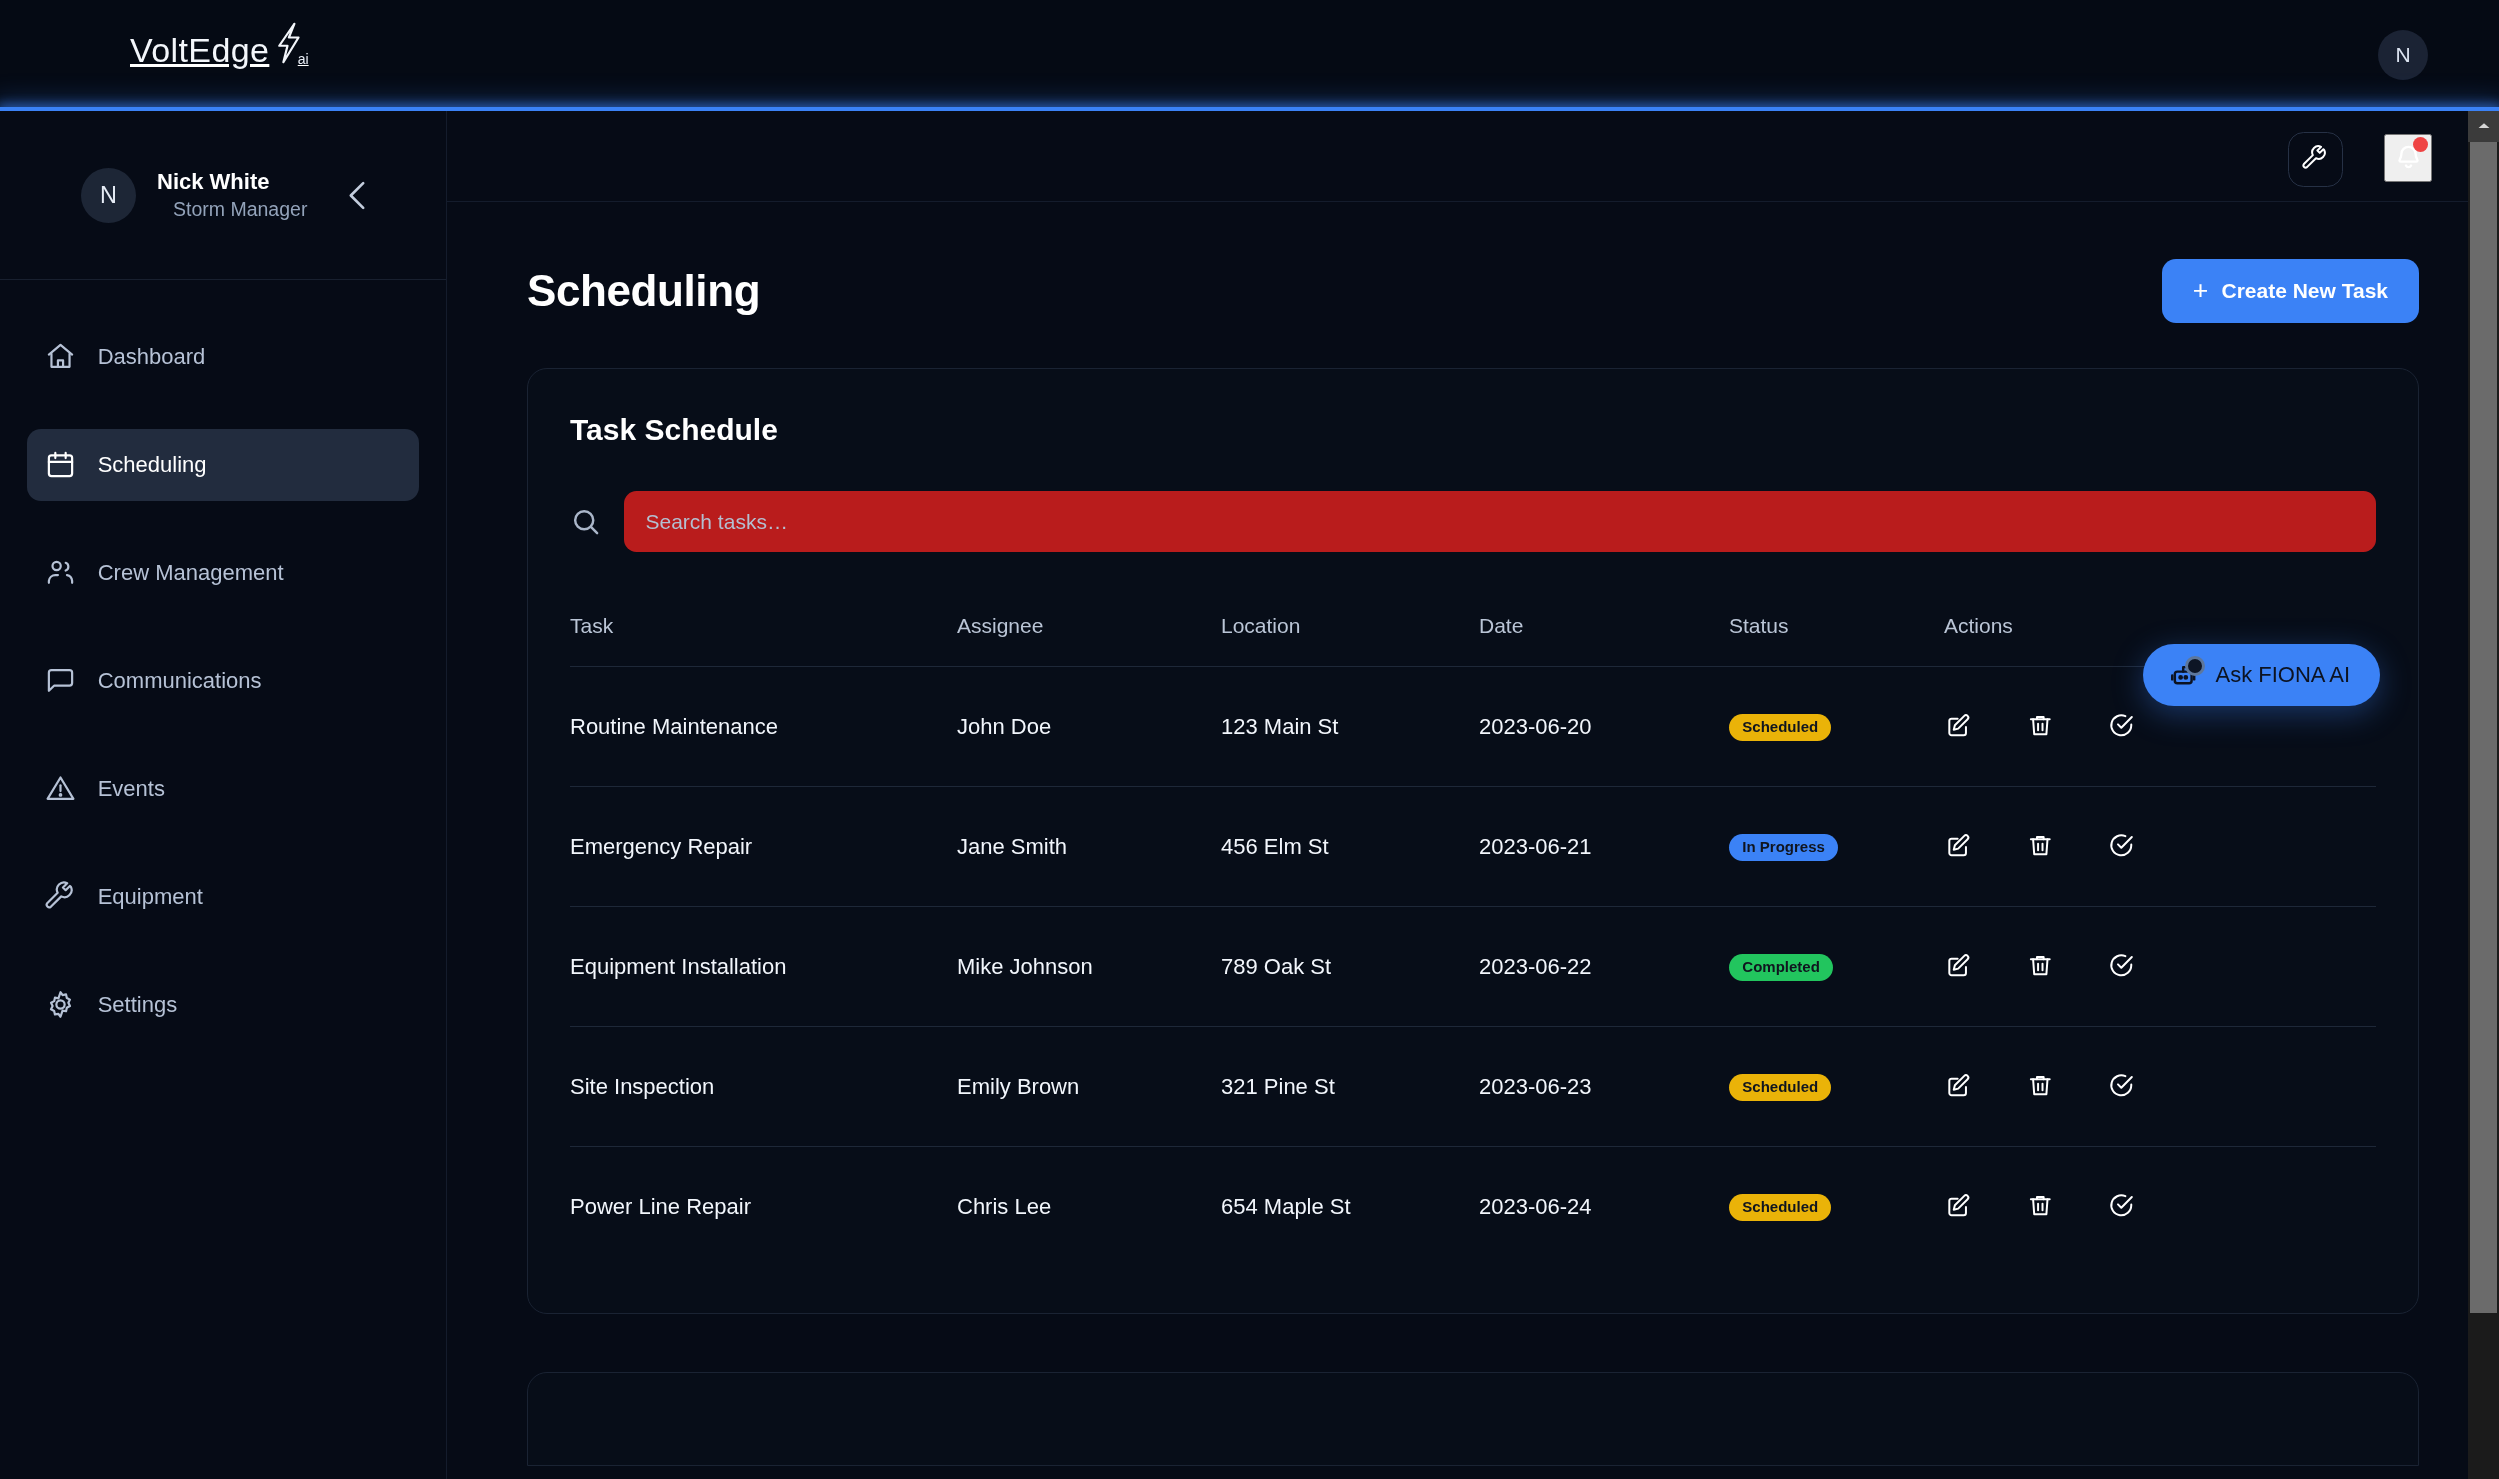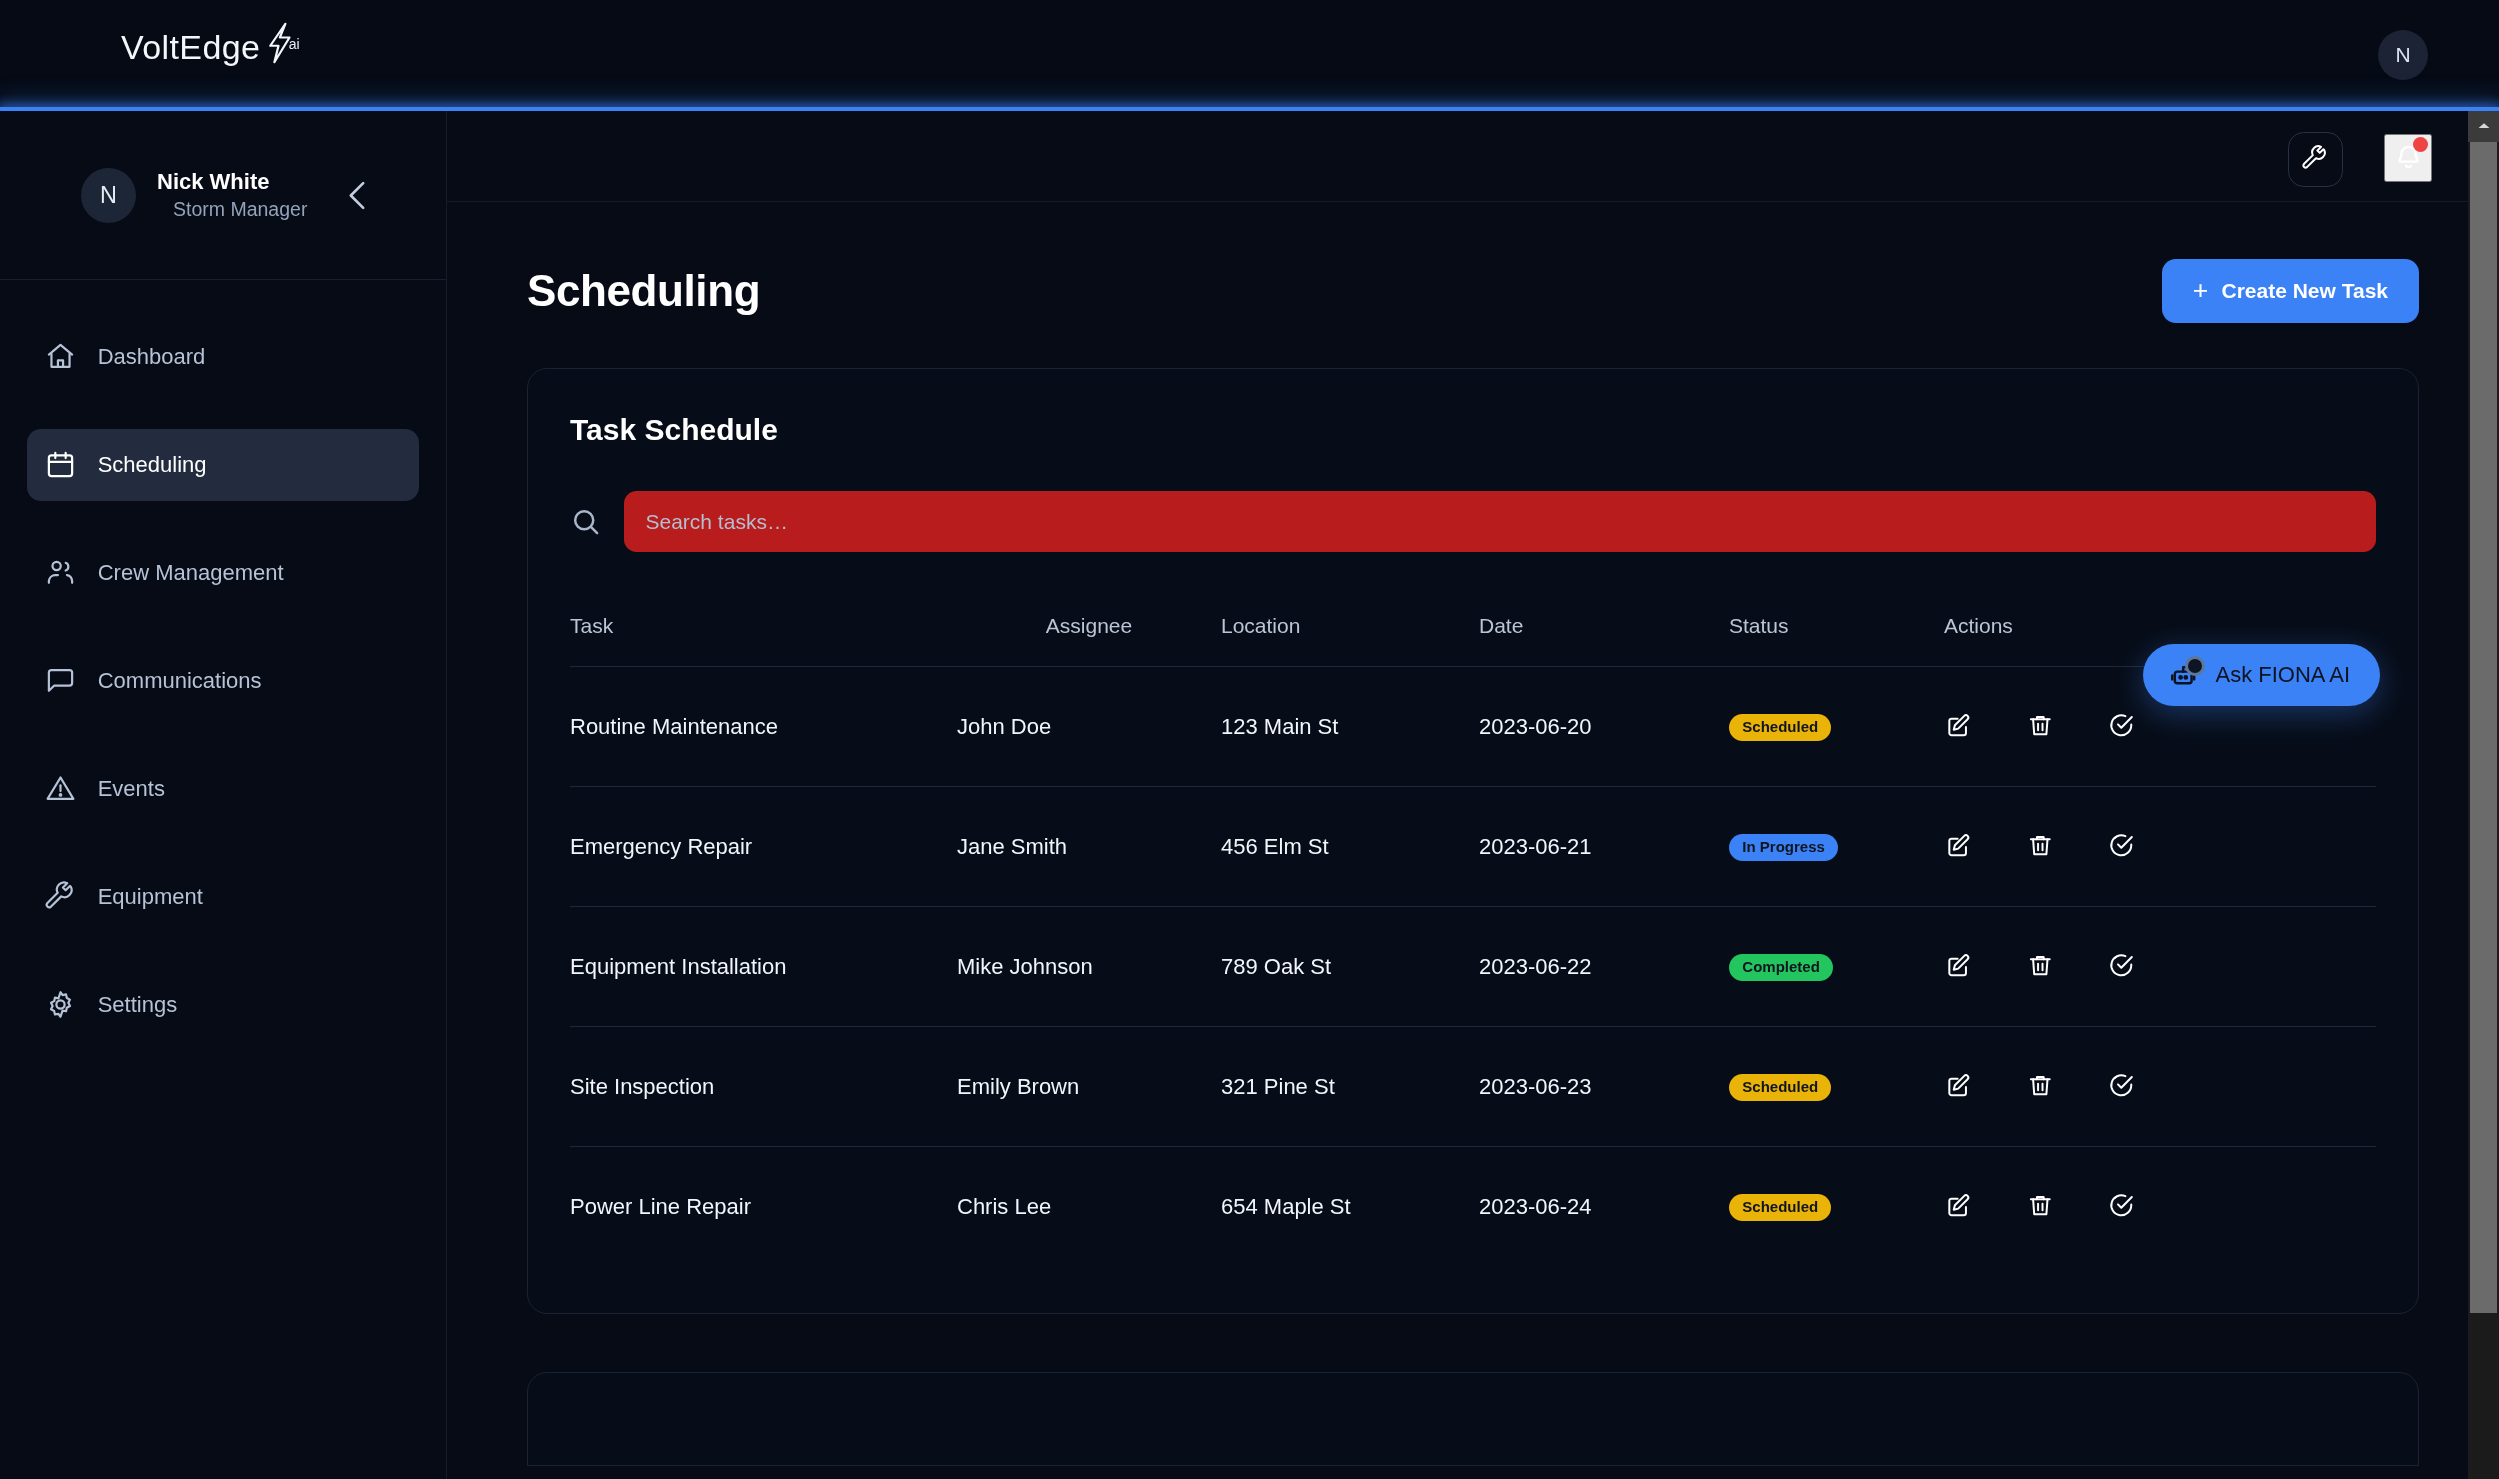--- a/index.html
+++ b/index.html
@@ -15,23 +15,24 @@
     position: absolute; top: 0; left: 0; width: 2500px; height: 109px;
     background: #050a14;
     display: flex; align-items: center;
   }
   .topbar-accent {
     position: absolute; top: 107px; left: 0; width: 2500px; height: 3.9px;
     background: #3b82f6;
     box-shadow: 0 0 11px 2.3px rgba(59,130,246,0.75), 0 0 26.6px 6.2px rgba(59,130,246,0.30);
   }
   .brand {
-    position: absolute; left: 121px; top: 26.6px;
-    display: flex; align-items: center;
+    position: absolute; left: 130px; top: 26.6px;
+    display: flex; align-items: flex-end;
     color: #ffffff;
+    text-decoration: underline;
   }
   .brand-text { font-size: 34px; letter-spacing: 0.4px; line-height: 1; color: #f3f6fb; }
   .brand-bolt { margin-left: 1.6px; margin-top: -4.7px; }
   .brand-ai {
     font-size: 14px; color: #e9eef7; margin-left: -6.2px; margin-top: -6.2px;
   }
   .top-avatar {
     position: absolute; right: 72px; top: 30px;
     width: 50px; height: 50px; border-radius: 50%;
     background: #1b2334; color: #dde5f2;
@@ -149,21 +150,21 @@
     color: #bac5d6; padding: 0 0 28px 0;
   }
   thead tr { border-bottom: 0.8px solid #1e2838; }
   tbody td {
     font-size: 22px; color: #f2f6fc;
     padding: 44px 0; border-bottom: 0.8px solid #1e2838;
     vertical-align: middle;
   }
   tbody tr:last-child td { border-bottom: none; }
   .col-task  { width: 387px; }
-  .col-assg  { width: 264px; text-align: center; }
+  .col-assg  { width: 264px; }
   .col-loc   { width: 258px; }
   .col-date  { width: 250px; }
   .col-stat  { width: 215px; }
 
   .badge {
     display: inline-block; border-radius: 780px;
     padding: 5.5px 13.3px 6.2px 13.3px; font-size: 15px; font-weight: bold;
     color: #10151f; line-height: 1;
   }
   .badge.scheduled  { background: #eab308; }

